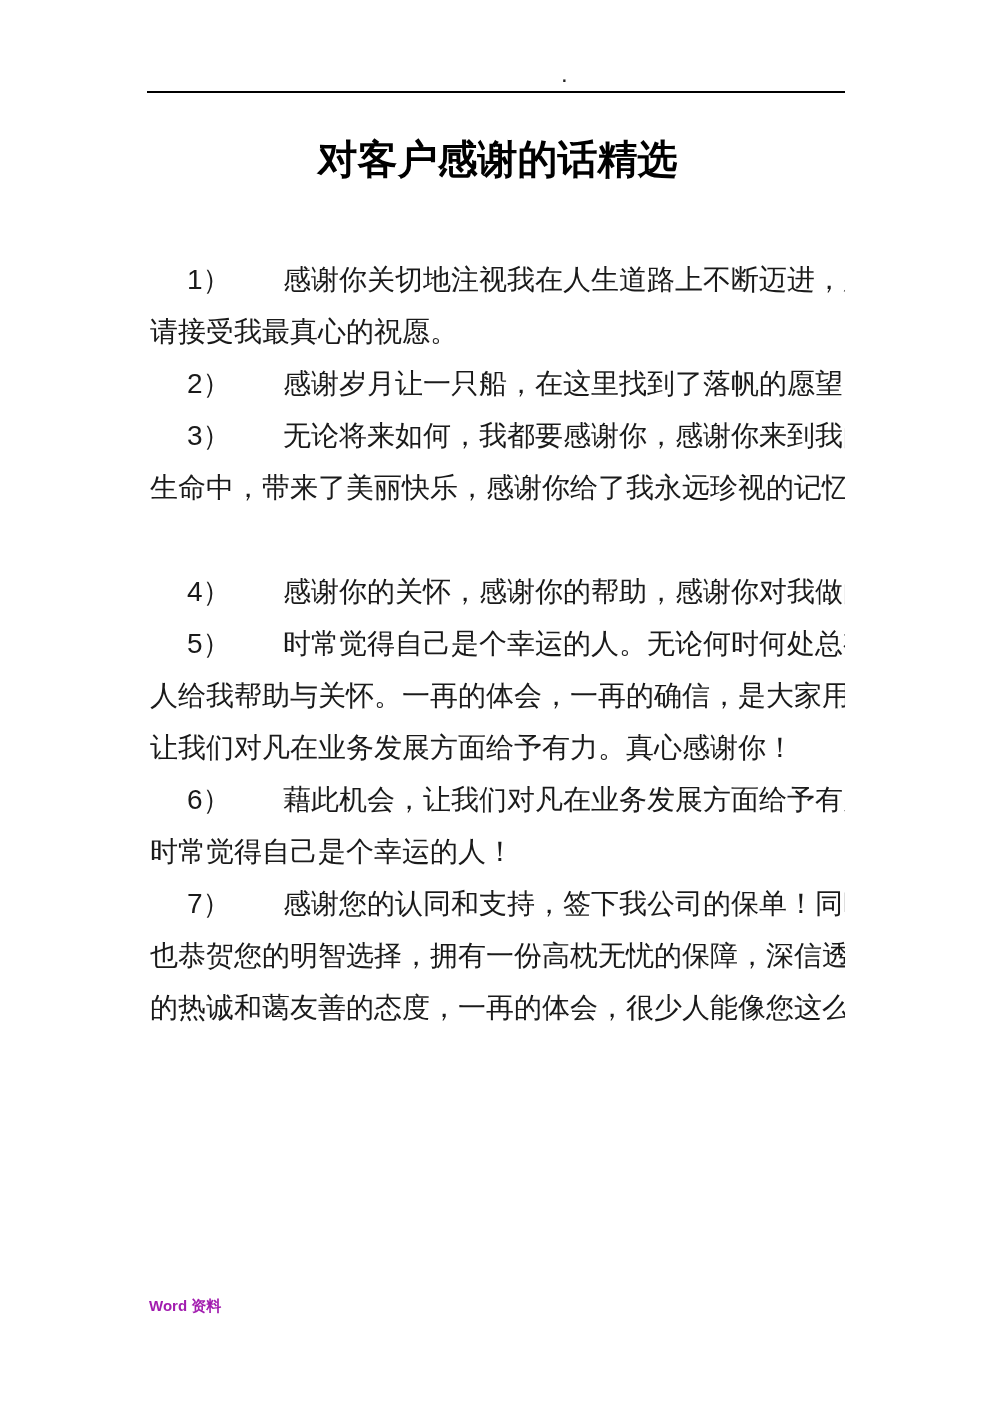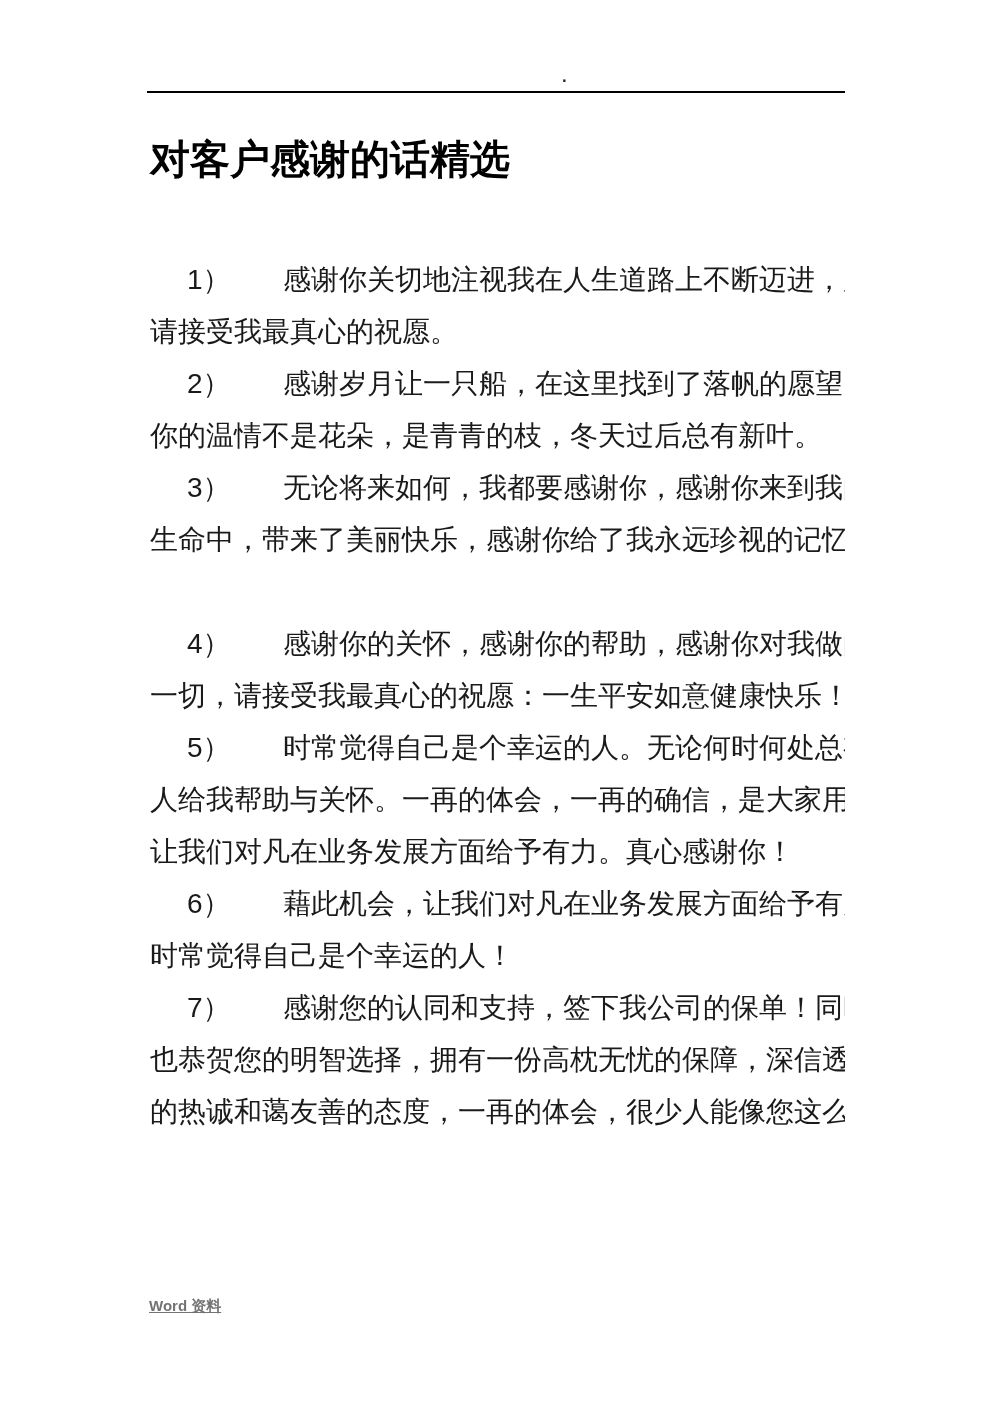--- a/index.html
+++ b/index.html
@@ -27,21 +27,21 @@
     height: 2px;
     background: #000000;
   }
   .doc-title {
     position: absolute;
     left: 150px;
     top: 130px;
     width: 695px;
     height: 58px;
     line-height: 58px;
-    text-align: left;
+    text-align: center;
     font-size: 40px;
     font-weight: bold;
     color: #000000;
     white-space: nowrap;
   }
   .body-text {
     position: absolute;
     left: 150px;
     top: 254px;
     width: 695px;
@@ -74,23 +74,22 @@
     overflow: hidden;
   }
   .line.blank { }
   .footer {
     position: absolute;
     left: 149px;
     top: 1297px;
     font-size: 15px;
     line-height: 18px;
     font-weight: 600;
-    color: #737373;
+    color: #a21caf;
     white-space: nowrap;
-    text-decoration: underline;
   }
 </style>
 </head>
 <body>
 
 <div class="page">
 
   <span class="header-dot">.</span>
   <div class="header-rule"></div>
 
@@ -101,35 +100,33 @@
     <div class="line first">
       <span class="num">1）</span>
       <span class="txt">感谢你关切地注视我在人生道路上不断迈进，用</span>
     </div>
     <div class="line end">请接受我最真心的祝愿。</div>
 
     <div class="line first">
       <span class="num">2）</span>
       <span class="txt">感谢岁月让一只船，在这里找到了落帆的愿望。</span>
     </div>
-    <div class="line end">你的温情不是花朵，是青青的枝，冬天过后总有新叶。</div>
 
     <div class="line first">
       <span class="num">3）</span>
       <span class="txt">无论将来如何，我都要感谢你，感谢你来到我的</span>
     </div>
     <div class="line end">生命中，带来了美丽快乐，感谢你给了我永远珍视的记忆。</div>
 
     <div class="line blank"></div>
 
     <div class="line first">
       <span class="num">4）</span>
       <span class="txt">感谢你的关怀，感谢你的帮助，感谢你对我做的</span>
     </div>
-    <div class="line end">一切，请接受我最真心的祝愿：一生平安如意健康快乐！</div>
 
     <div class="line first">
       <span class="num">5）</span>
       <span class="txt">时常觉得自己是个幸运的人。无论何时何处总有</span>
     </div>
     <div class="line full">人给我帮助与关怀。一再的体会，一再的确信，是大家用</div>
     <div class="line end">让我们对凡在业务发展方面给予有力。真心感谢你！</div>
 
     <div class="line first">
       <span class="num">6）</span>

